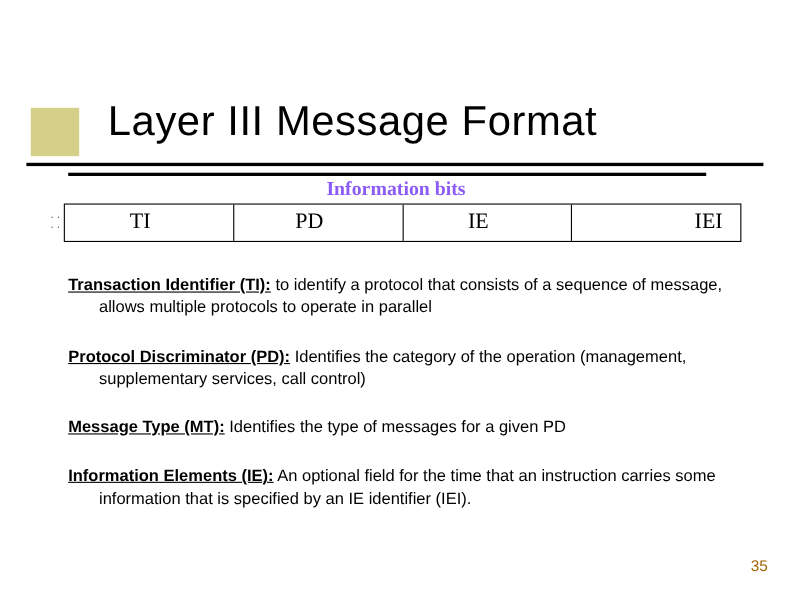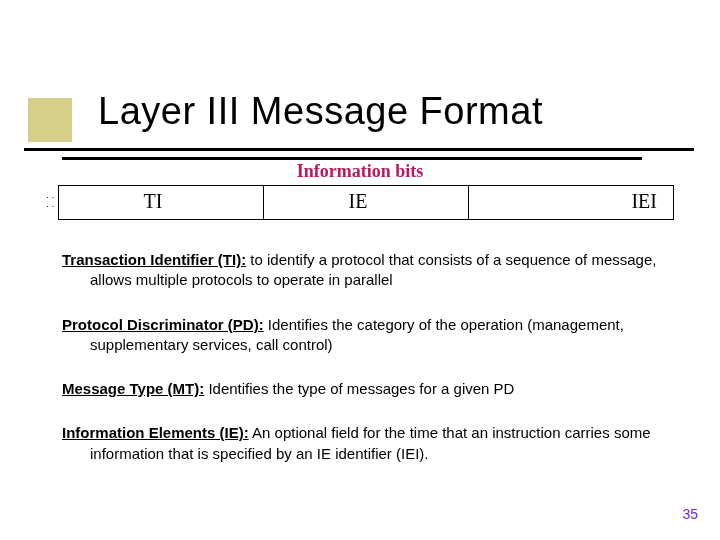--- a/index.html
+++ b/index.html
@@ -55,21 +55,21 @@
     position: absolute;
     top: 161px;
     left: 0;
     width: 720px;
     text-align: center;
   }
   .info-header span {
     font-family: 'Times New Roman', Times, serif;
     font-weight: bold;
     font-size: 18px;
-    color: #be185d;
+    color: #8b5cf6;
   }
   .field-row {
     position: absolute;
     top: 185px;
     left: 58px;
     width: 616px;
     display: flex;
     border: 1px solid #000;
   }
   .field-cell {
@@ -111,21 +111,21 @@
   .def-indent {
     display: block;
     padding-left: 28px;
     text-indent: -28px;
   }
   .page-num {
     position: absolute;
     bottom: 18px;
     right: 22px;
     font-size: 14px;
-    color: #6d28d9;
+    color: #a16207;
   }
 </style>
 </head>
 <body>
 
 <div class="slide">
 
   <div class="accent-box"></div>
   <div class="rule-long"></div>
   <div class="rule-short"></div>
@@ -135,20 +135,21 @@
   </div>
 
   <div class="info-header">
     <span>Information bits</span>
   </div>
 
   <div class="tiny-dots">· ·<br>· ·</div>
 
   <div class="field-row">
     <div class="field-cell">TI</div>
+    <div class="field-cell">PD</div>
     <div class="field-cell">IE</div>
     <div class="field-cell">IEI</div>
   </div>
 
   <div class="defs">
 
     <div class="def-block">
       <span class="def-indent">
         <span class="def-term">Transaction Identifier (TI):</span><span class="def-body"> to identify a protocol that consists of a sequence of message, allows multiple protocols to operate in parallel</span>
       </span>

